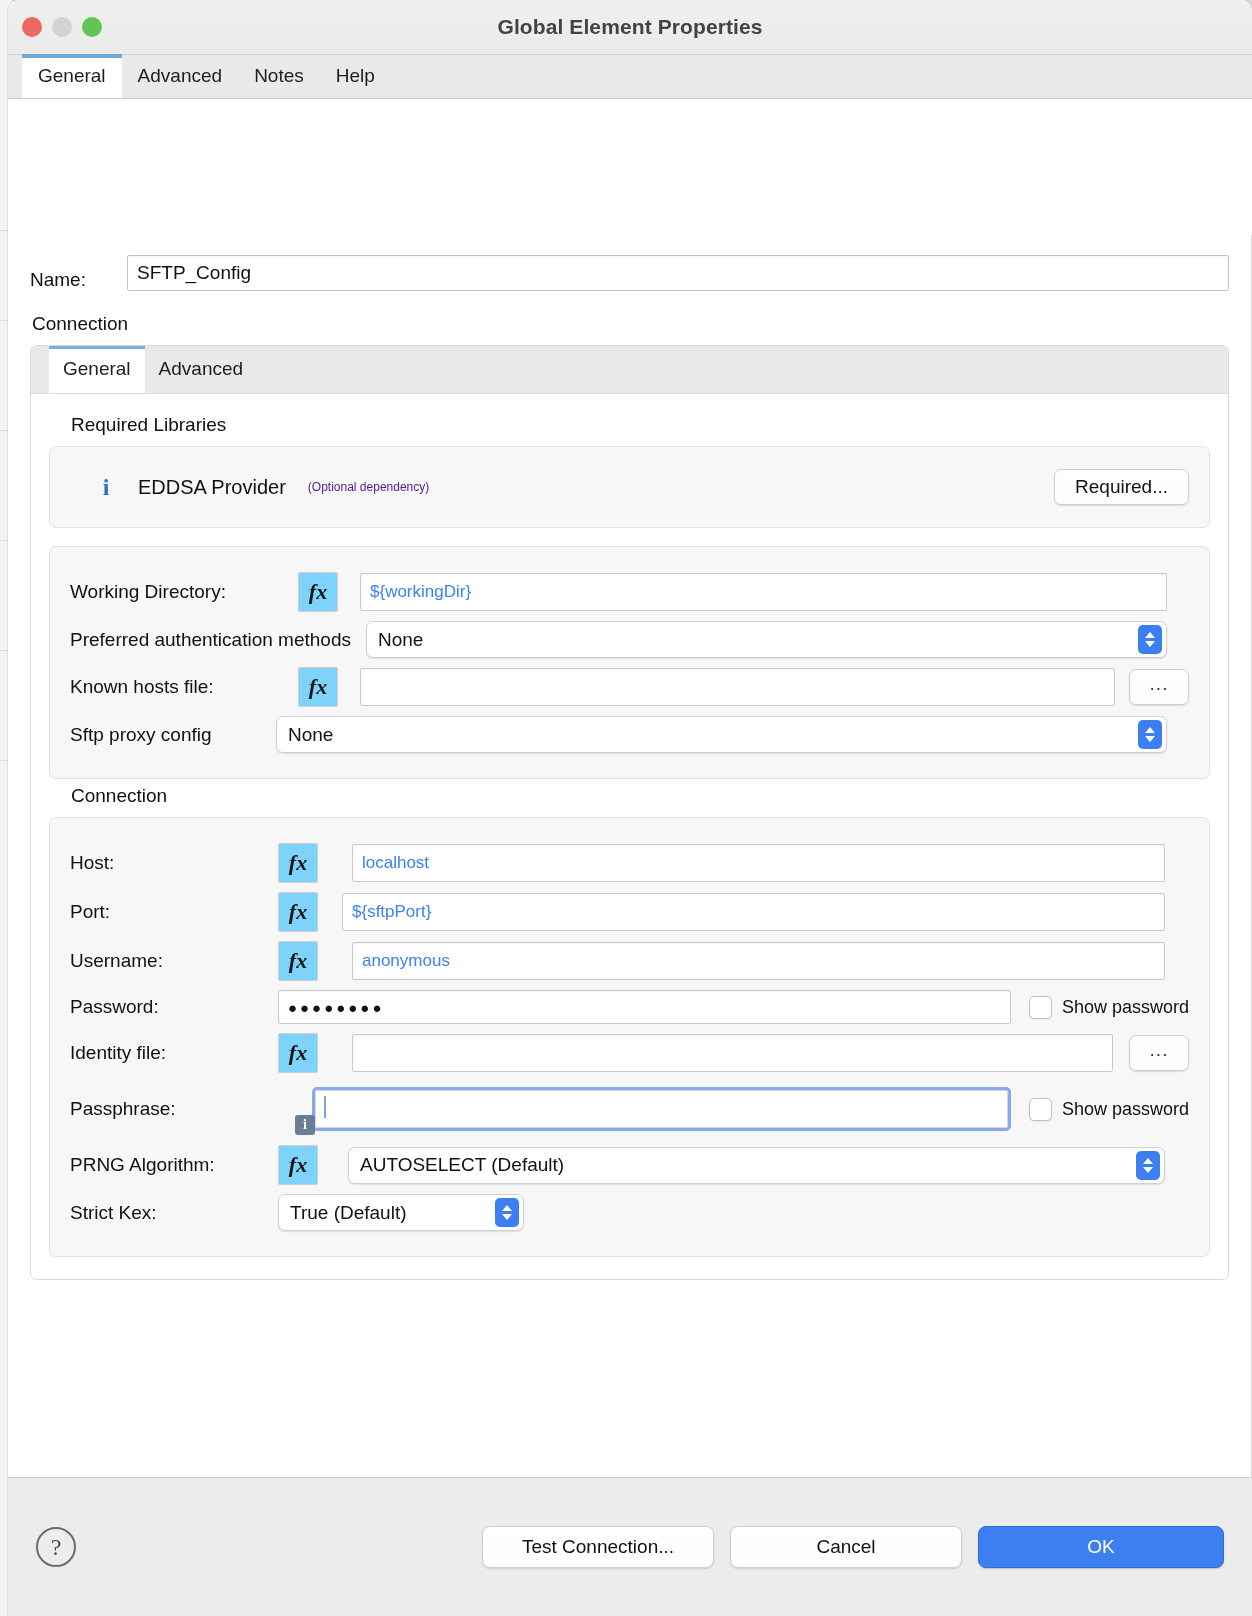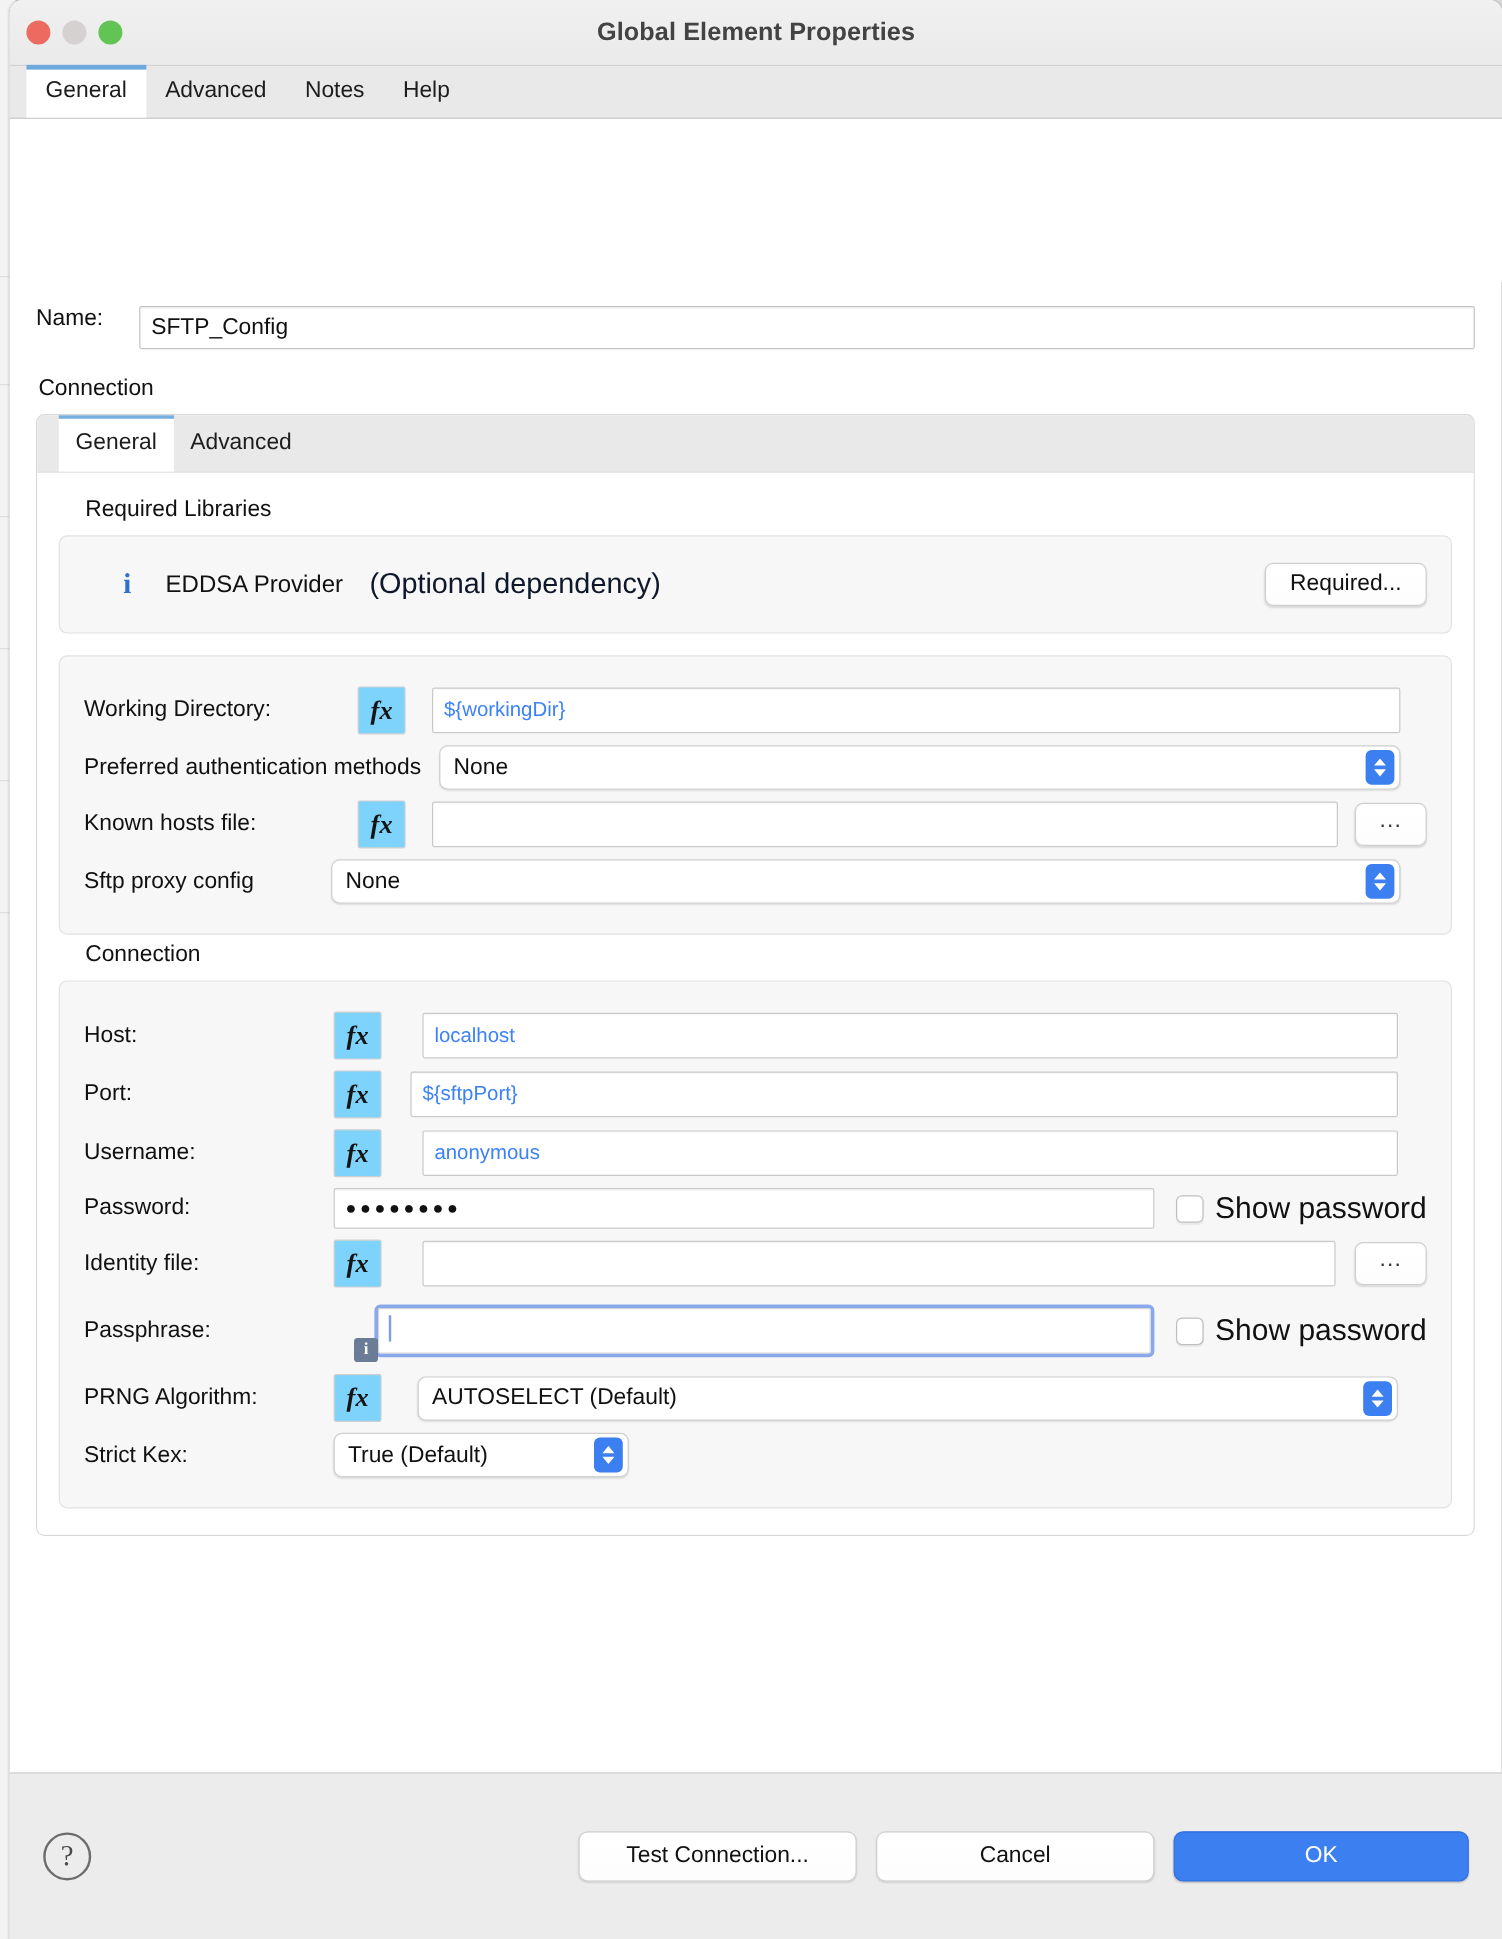--- a/index.html
+++ b/index.html
@@ -88,21 +88,21 @@
     height: 4px; background: #6fa8dc;
   }
 
   
   .content {
     position: absolute; left: 0; right: 0; top: 235px; bottom: 139px;
     background: #ffffff; border-right: 1px solid #d8d8d8;
     padding: 0 22px;
   }
 
-  .name-row { display: flex; align-items: flex-start; margin-top: 20px; }
+  .name-row { display: flex; align-items: flex-end; margin-top: 20px; gap: 11px; }
   .name-label { font-size: 19px; color: #111; width: 86px; }
   .name-input {
     flex: 1; height: 36px; border: 1px solid #c3c3c3; background: #fff;
     border-radius: 2px; padding: 0 9px; font-size: 19px; color: #111;
     font-family: "Liberation Sans", sans-serif;
     box-shadow: inset 0 1px 1px rgba(0,0,0,0.04);
   }
   .section-label { font-size: 19px; color: #111; margin: 22px 0 10px 2px; }
 
   
@@ -134,21 +134,21 @@
   .group-box.libs { padding: 22px 20px; }
 
   
   .lib-row { display: flex; align-items: center; }
   .info-i {
     width: 24px; text-align: center; color: #2f6fd0;
     font-size: 24px; font-weight: bold; font-family: "Liberation Serif", serif;
     margin-left: 24px;
   }
   .lib-name { font-size: 20px; color: #111; margin-left: 20px; }
-  .lib-opt { font-size: 24px; color: #0f172a; margin-left: 22px; }
+  .lib-opt { font-size: 12px; color: #4c1d95; margin-left: 22px; }
   .btn {
     font-family: "Liberation Sans", sans-serif;
     background: linear-gradient(#ffffff, #fdfdfd);
     border: 1px solid #cfcfcf; border-radius: 7px;
     font-size: 19px; color: #111; cursor: default;
     box-shadow: 0 1px 1.5px rgba(0,0,0,0.12);
   }
   .btn-configure { margin-left: auto; height: 36px; padding: 0 20px; }
 
   
@@ -202,21 +202,21 @@
     padding: 0 9px; font-size: 15px; letter-spacing: 3px; color: #111;
     box-shadow: inset 0 1px 1px rgba(0,0,0,0.04);
   }
 
   .checkwrap { display: flex; align-items: center; gap: 10px; margin-left: 18px; }
   .checkbox {
     width: 23px; height: 23px; border: 1px solid #bfbfbf; border-radius: 5px;
     background: #fff; cursor: default; flex: none;
     box-shadow: 0 1px 1px rgba(0,0,0,0.06);
   }
-  .checklabel { font-size: 25px; color: #111; white-space: nowrap; }
+  .checklabel { font-size: 18px; color: #111; white-space: nowrap; }
 
   
   .focus-wrap {
     position: relative; display: flex; align-items: center;
     border: 3px solid #8aa9ec; border-radius: 5px; background: #fff;
   }
   .focus-wrap .tinput {
     border: 1px solid #d6d6d6; height: 32px; box-shadow: none;
   }
   .badge-i {

